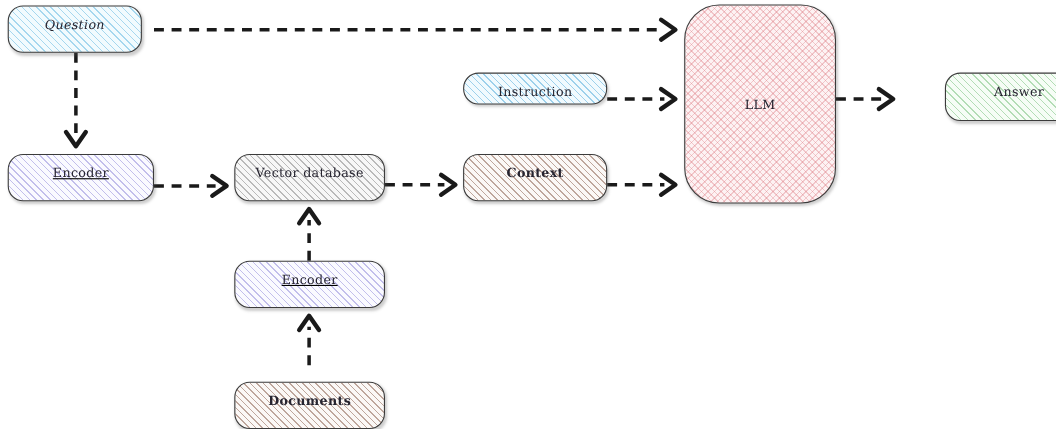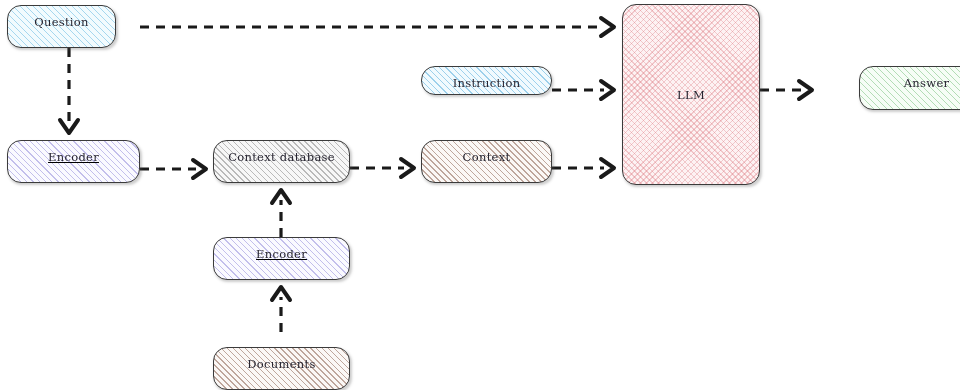--- a/index.html
+++ b/index.html
@@ -77,37 +77,39 @@
     background-color: #f7f7f7;
     background-image: repeating-linear-gradient(45deg,
        rgba(110,110,110,0.45) 0px, rgba(110,110,110,0.45) 1px,
        rgba(0,0,0,0) 1px, rgba(0,0,0,0) 4.2px);
   }
   .fill-brown {
     background-color: #fbf8f6;
     background-image: repeating-linear-gradient(45deg,
        rgba(140,99,82,0.55) 0px, rgba(140,99,82,0.55) 1px,
        rgba(0,0,0,0) 1px, rgba(0,0,0,0) 4.2px);
+    font-weight: bold;
   }
   .fill-green {
     background-color: #f6fdf6;
     background-image: repeating-linear-gradient(45deg,
        rgba(86,176,92,0.42) 0px, rgba(86,176,92,0.42) 0.9px,
        rgba(0,0,0,0) 0.9px, rgba(0,0,0,0) 4.6px);
     margin-left: 41px;
   }
   .fill-pink {
     background-color: #fdf2f3;
     background-image:
       repeating-linear-gradient(45deg,
        rgba(219,116,124,0.34) 0px, rgba(219,116,124,0.34) 1px,
        rgba(0,0,0,0) 1px, rgba(0,0,0,0) 4.2px),
       repeating-linear-gradient(-45deg,
        rgba(219,116,124,0.34) 0px, rgba(219,116,124,0.34) 1px,
        rgba(0,0,0,0) 1px, rgba(0,0,0,0) 4.2px);
+    border-radius: 32px;
   }
 </style>
 </head>
 <body>
 
 <div id="diagram-root">
 
   <svg id="edge-layer" viewBox="0 0 960 390" width="960" height="390" xmlns="http://www.w3.org/2000/svg">
       <g>
         <line x1="140" y1="27" x2="604" y2="27" stroke="#1a1a1a" stroke-width="3.2" stroke-dasharray="9 7" stroke-linecap="butt"></line>
@@ -141,28 +143,28 @@
         <line x1="552" y1="168" x2="604" y2="168" stroke="#1a1a1a" stroke-width="3.2" stroke-dasharray="9 7" stroke-linecap="butt"></line>
         <polyline points="601,159 614,168 601,177" fill="none" stroke="#1a1a1a" stroke-width="4" stroke-linecap="round" stroke-linejoin="round"></polyline>
       </g>
       <g>
         <line x1="760" y1="90" x2="802" y2="90" stroke="#1a1a1a" stroke-width="3.2" stroke-dasharray="9 7" stroke-linecap="butt"></line>
         <polyline points="799,81 812,90 799,99" fill="none" stroke="#1a1a1a" stroke-width="4" stroke-linecap="round" stroke-linejoin="round"></polyline>
       </g>
     </svg>
 
   <div id="node-layer">
-      <div class="node fill-blue" style="left: 7px; top: 5px; width: 109px; height: 43px;">
+      <div class="node fill-blue" style="left: 7px; top: 5px; width: 122px; height: 43px; font-style: italic;">
         <div class="node-label">Question</div>
       </div>
       <div class="node fill-lavender" style="left: 7px; top: 140px; width: 133px; height: 43px;">
         <div class="node-label">Encoder</div>
       </div>
       <div class="node fill-grey" style="left: 213px; top: 140px; width: 137px; height: 43px;">
-        <div class="node-label">Context database</div>
+        <div class="node-label">Vector database</div>
       </div>
       <div class="node fill-lavender" style="left: 213px; top: 237px; width: 137px; height: 43px;">
         <div class="node-label">Encoder</div>
       </div>
       <div class="node fill-brown" style="left: 213px; top: 332px; width: 137px; height: 43px; margin-top: 15px;">
         <div class="node-label">Documents</div>
       </div>
       <div class="node fill-cyan" style="left: 421px; top: 66px; width: 131px; height: 29px;">
         <div class="node-label">Instruction</div>
       </div>

